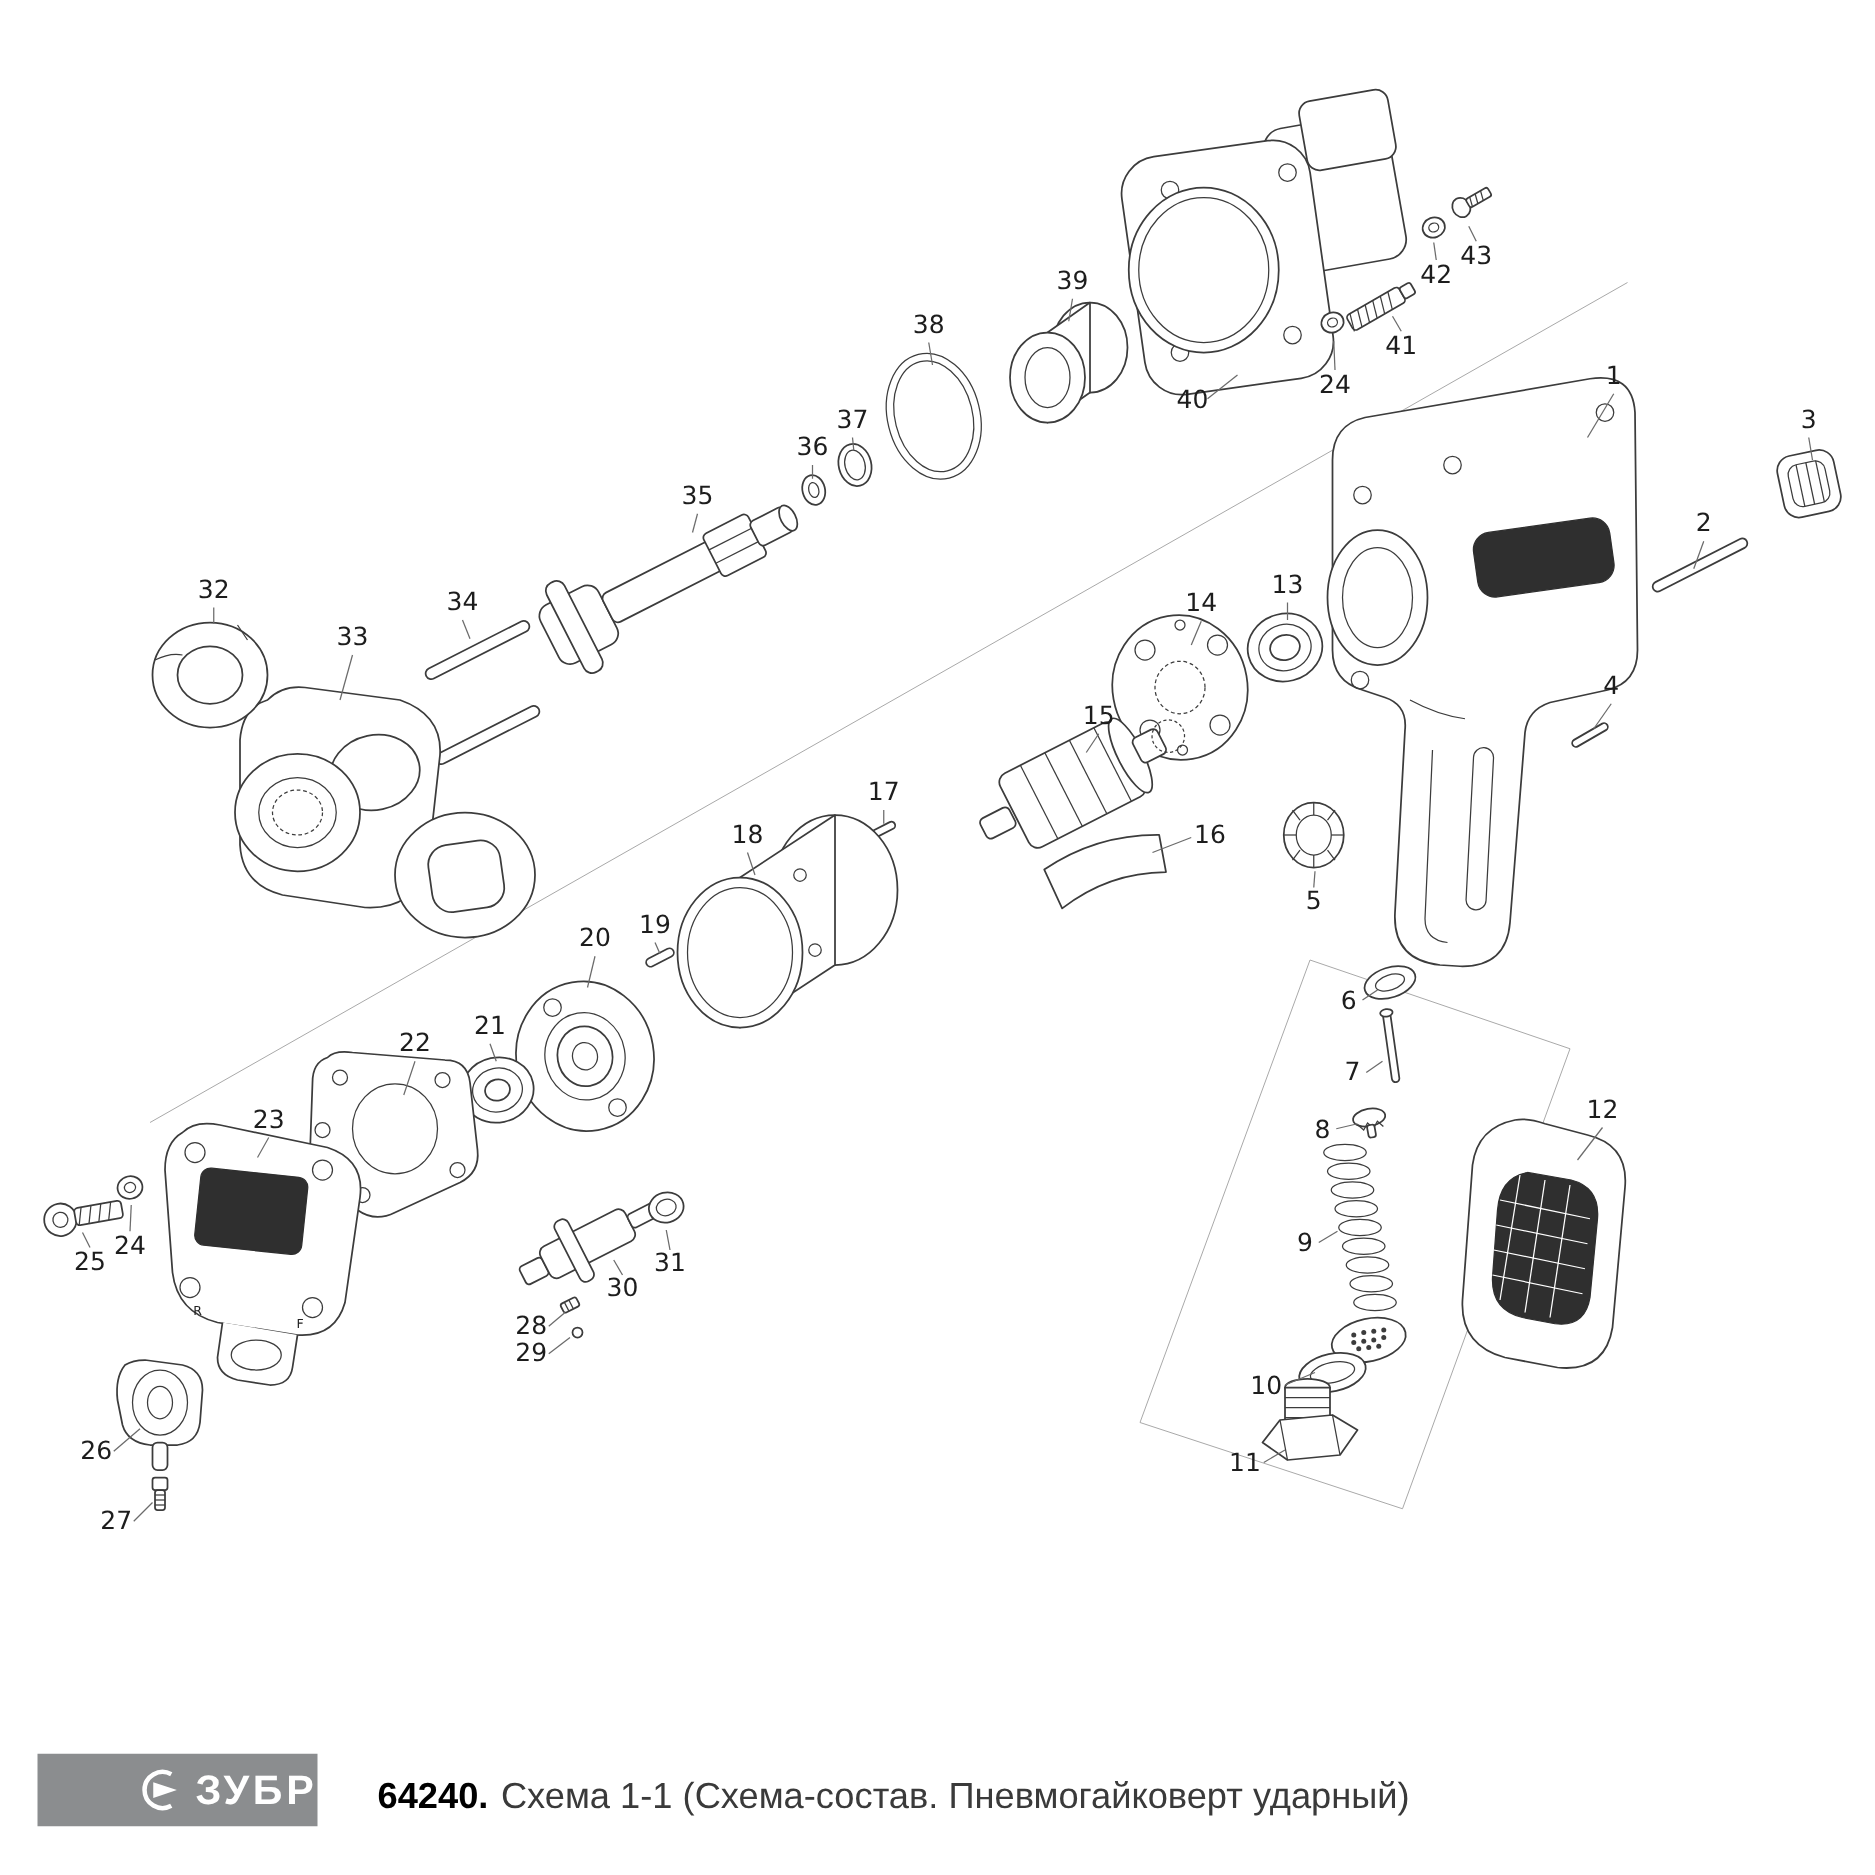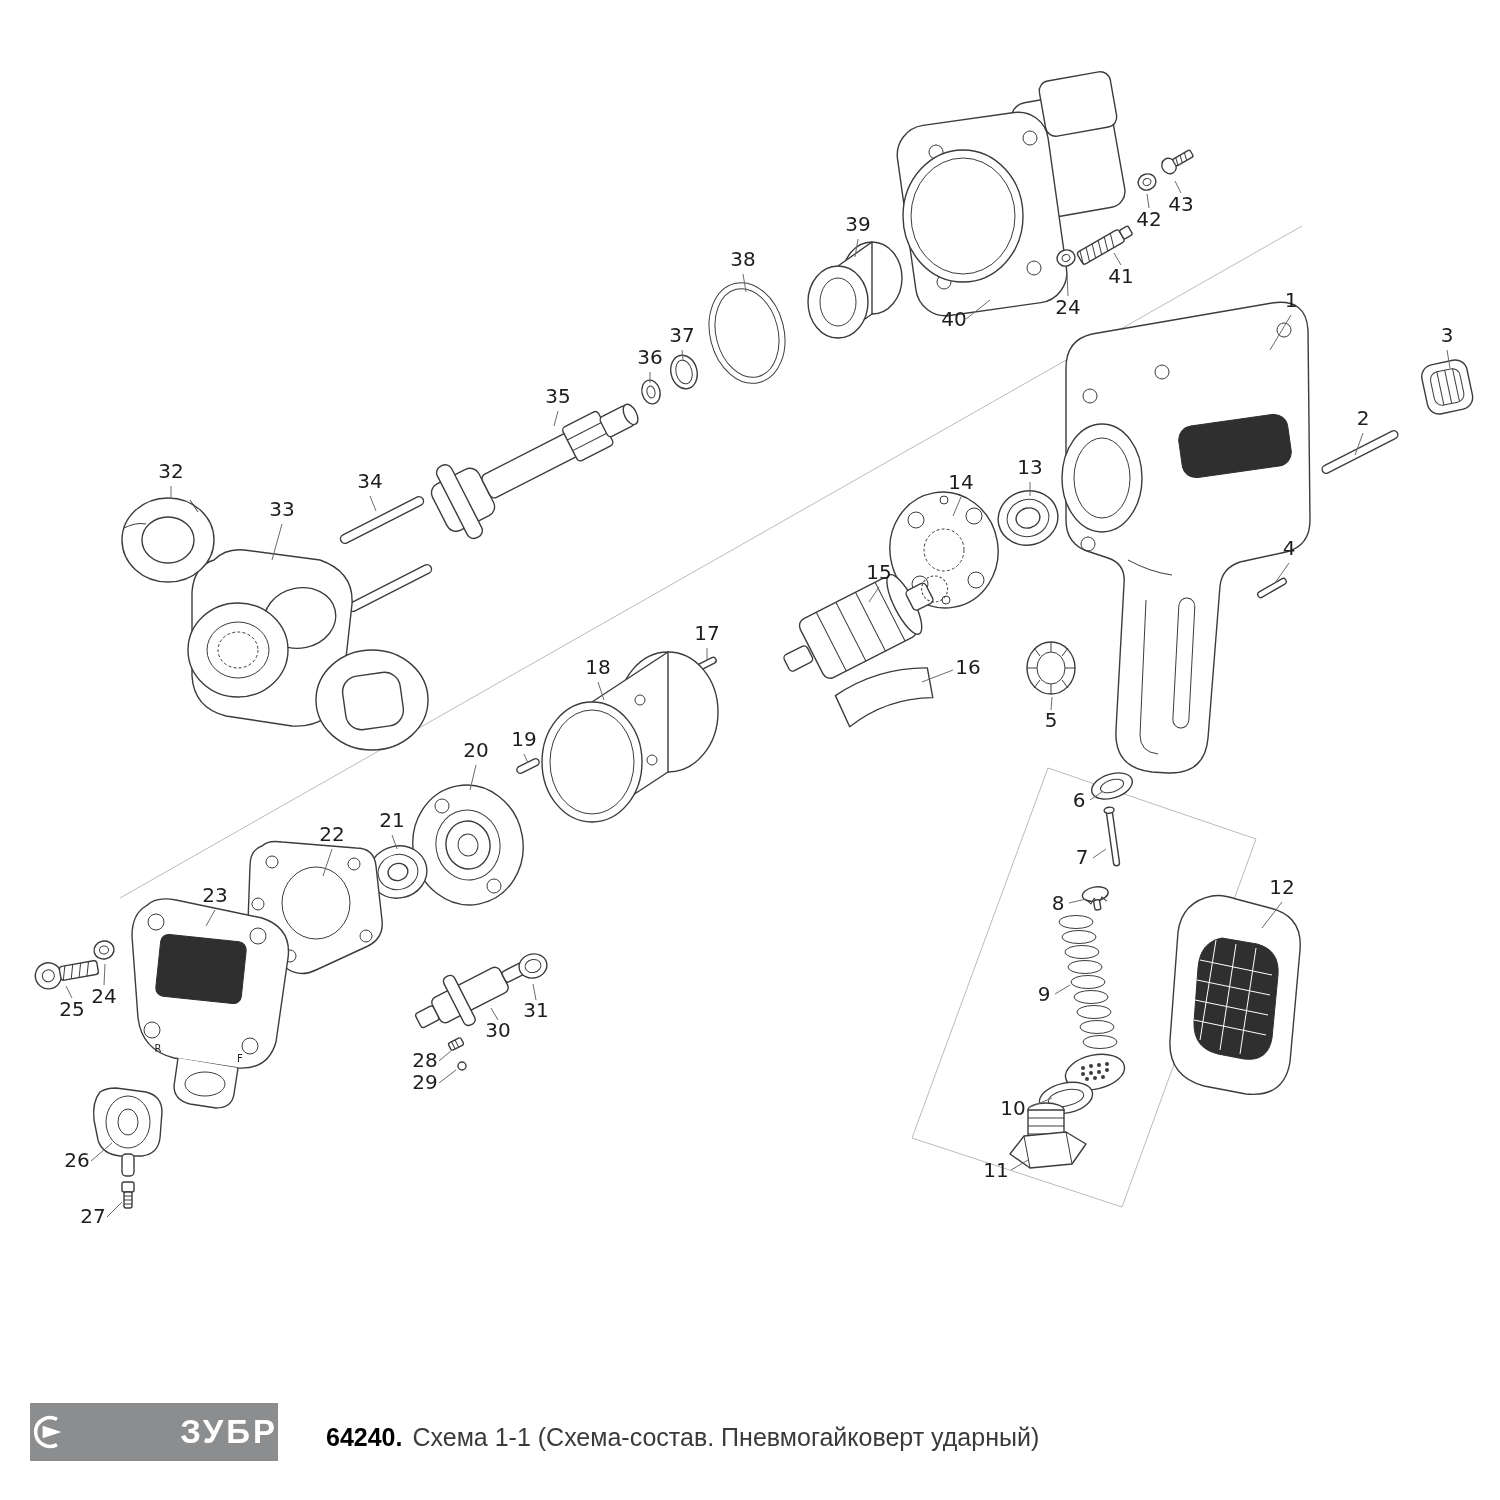--- a/index.html
+++ b/index.html
@@ -10,24 +10,24 @@
   .p{fill:#fff;stroke:#3c3c3c;stroke-width:1.4;stroke-linejoin:round;}
   .t{fill:none;stroke:#3c3c3c;stroke-width:1;}
   .leader{stroke:#6b6b6b;stroke-width:1;}
   .faint{stroke:#a9a9a9;stroke-width:0.8;fill:none;}
   .dk{fill:#2f2f2f;stroke:#2f2f2f;}
   .lbl{font:20px "DejaVu Sans",sans-serif;fill:#1d1d1d;text-anchor:middle;}
   .tinytxt{font:10px "DejaVu Sans",sans-serif;fill:#222;text-anchor:middle;}
   
   .footer{position:absolute;left:0;top:1392px;width:1500px;height:80px;display:flex;
           align-items:center;gap:48px;padding-left:30px;box-sizing:border-box;background:#fff;}
-  .logo-box{width:248px;height:58px;background:#8b8d8f;display:flex;align-items:center;
-            justify-content:space-between;gap:10px;flex:0 0 auto;}
+  .logo-box{width:224px;height:58px;background:#8b8d8f;display:flex;align-items:center;
+            justify-content:flex-end;gap:10px;flex:0 0 auto;}
   .logo-text{color:#fff;font-weight:bold;font-size:33px;letter-spacing:3px;}
-  .caption{font-size:25px;color:#3a3a3a;white-space:nowrap;margin-top:11px;}
+  .caption{font-size:29px;color:#3a3a3a;white-space:nowrap;margin-top:11px;}
   .code{font-weight:bold;color:#000;margin-right:10px;}
 </style>
 </head>
 <body>
 
 <div class="page">
 <svg class="diagram" width="1500" height="1390" viewBox="0 0 1500 1390">
 
   <g class="faint">
     <line x1="120" y1="898" x2="1302" y2="226"></line>

